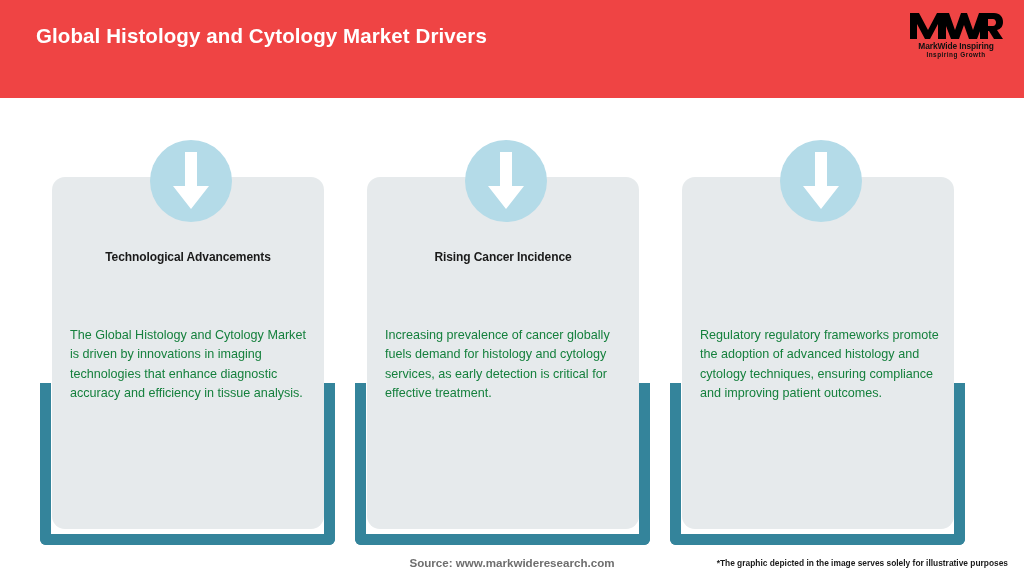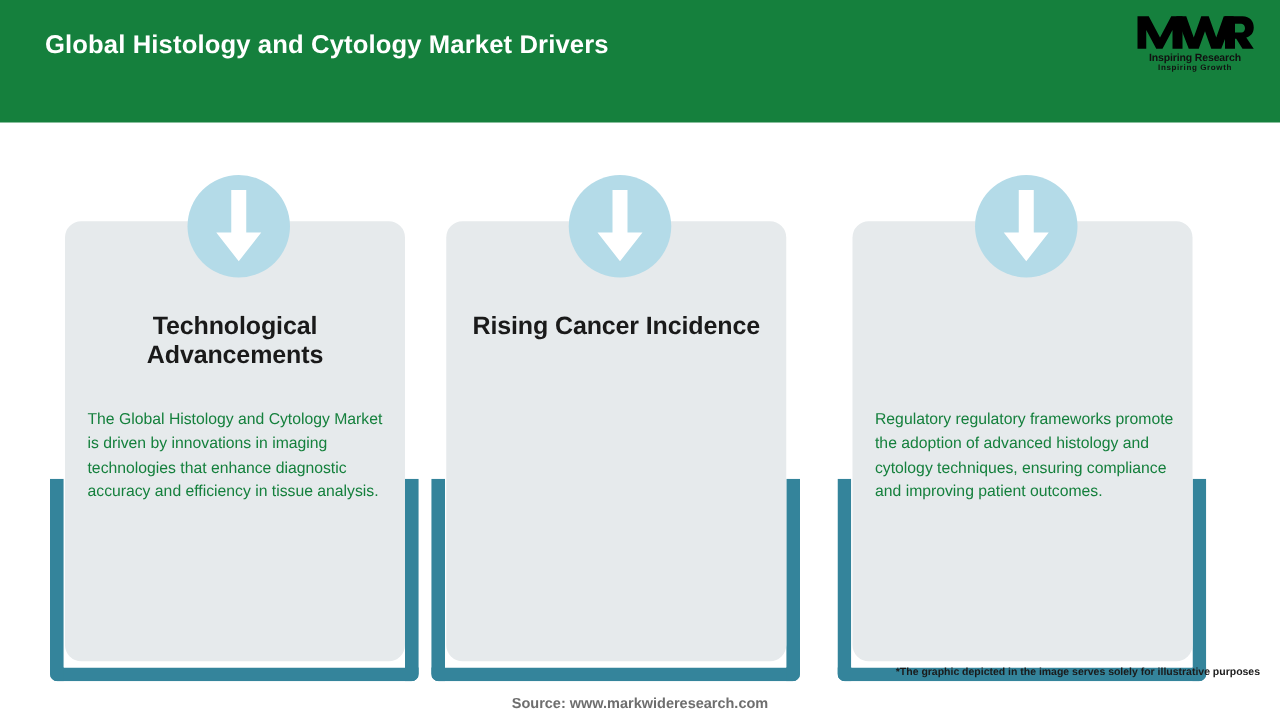--- a/index.html
+++ b/index.html
@@ -15,21 +15,21 @@
     position: relative;
   }
 
   
   .header {
     position: absolute;
     left: 0;
     top: 0;
     width: 1024px;
     height: 98px;
-    background: #15803d;
+    background: #ef4444;
     box-sizing: border-box;
   }
   .header-title {
     position: absolute;
     left: 36px;
     top: 24px;
     font-size: 20.5px;
     font-weight: bold;
     color: #ffffff;
     letter-spacing: 0.1px;
@@ -84,21 +84,21 @@
     width: 1024px;
     height: 478px;
   }
   .card-wrap {
     position: absolute;
     top: 0;
     width: 315px;
     height: 460px;
   }
   .card-wrap.c0 { left: 40px; }
-  .card-wrap.c1 { left: 345px; }
+  .card-wrap.c1 { left: 355px; }
   .card-wrap.c2 { left: 670px; }
 
   
   .frame {
     position: absolute;
     left: 0;
     top: 285px;
     width: 295px;
     height: 162px;
     border-left: 11px solid #34849b;
@@ -135,21 +135,21 @@
     width: 40px;
     height: 58px;
   }
 
   .card-title {
     position: absolute;
     left: 12px;
     top: 152px;
     width: 272px;
     text-align: center;
-    font-size: 20px;
+    font-size: 12px;
     font-weight: bold;
     color: #1a1a1a;
     letter-spacing: -0.1px;
   }
 
   .card-body {
     position: absolute;
     left: 30px;
     top: 228px;
     width: 240px;
@@ -165,41 +165,41 @@
     top: 556px;
     width: 1024px;
     text-align: center;
     font-size: 11.6px;
     font-weight: bold;
     color: #6e6e6e;
   }
   .disclaimer {
     position: absolute;
     right: 16px;
-    top: 532px;
+    top: 558px;
     font-size: 8.4px;
     font-weight: bold;
     color: #1a1a1a;
     white-space: nowrap;
     text-align: right;
   }
 </style>
 </head>
 <body>
 
 <div class="header">
   <div class="header-title">Global Histology and Cytology Market Drivers</div>
 
   <div class="logo">
     <svg class="logo-mark" viewBox="0 0 96 31" xmlns="http://www.w3.org/2000/svg">
       <path d="M2 29 L2 3 L11 3 L20 20 L29 3 L38 3 L38 29 L30 29 L30 14 L22 29 L17 29 L9 14 L9 29 Z" fill="#000000"></path>
       <path d="M33 3 L41 3 L47 20 L53 3 L59 3 L65 20 L71 3 L79 3 L69 29 L61 29 L56 15 L51 29 L43 29 Z" fill="#000000"></path>
       <path d="M72 29 L72 3 L86 3 C92 3 95 7 95 12 C95 16 93 19 89 20 L95 29 L86 29 L81 21 L80 21 L80 29 Z M80 9 L80 16 L85 16 C87 16 88 14 88 12.5 C88 11 87 9 85 9 Z" fill="#000000"></path>
     </svg>
-    <div class="logo-name">Inspiring Research</div>
+    <div class="logo-name">MarkWide Inspiring</div>
     <div class="logo-tag">Inspiring Growth</div>
   </div>
 </div>
 
 <div class="cards">
 
   <div class="card-wrap c0">
     <div class="frame"></div>
     <div class="panel"></div>
     <div class="circle"></div>
@@ -211,20 +211,21 @@
   </div>
 
   <div class="card-wrap c1">
     <div class="frame"></div>
     <div class="panel"></div>
     <div class="circle"></div>
     <svg class="arrow-icon" viewBox="0 0 40 58" xmlns="http://www.w3.org/2000/svg">
       <path d="M14 0 L26 0 L26 34 L38 34 L20 57 L2 34 L14 34 Z" fill="#ffffff"></path>
     </svg>
     <div class="card-title">Rising Cancer Incidence</div>
+    <div class="card-body">Increasing prevalence of cancer globally fuels demand for histology and cytology services, as early detection is critical for effective treatment.</div>
   </div>
 
   <div class="card-wrap c2">
     <div class="frame"></div>
     <div class="panel"></div>
     <div class="circle"></div>
     <svg class="arrow-icon" viewBox="0 0 40 58" xmlns="http://www.w3.org/2000/svg">
       <path d="M14 0 L26 0 L26 34 L38 34 L20 57 L2 34 L14 34 Z" fill="#ffffff"></path>
     </svg>
     <div class="card-body">Regulatory regulatory frameworks promote the adoption of advanced histology and cytology techniques, ensuring compliance and improving patient outcomes.</div>

